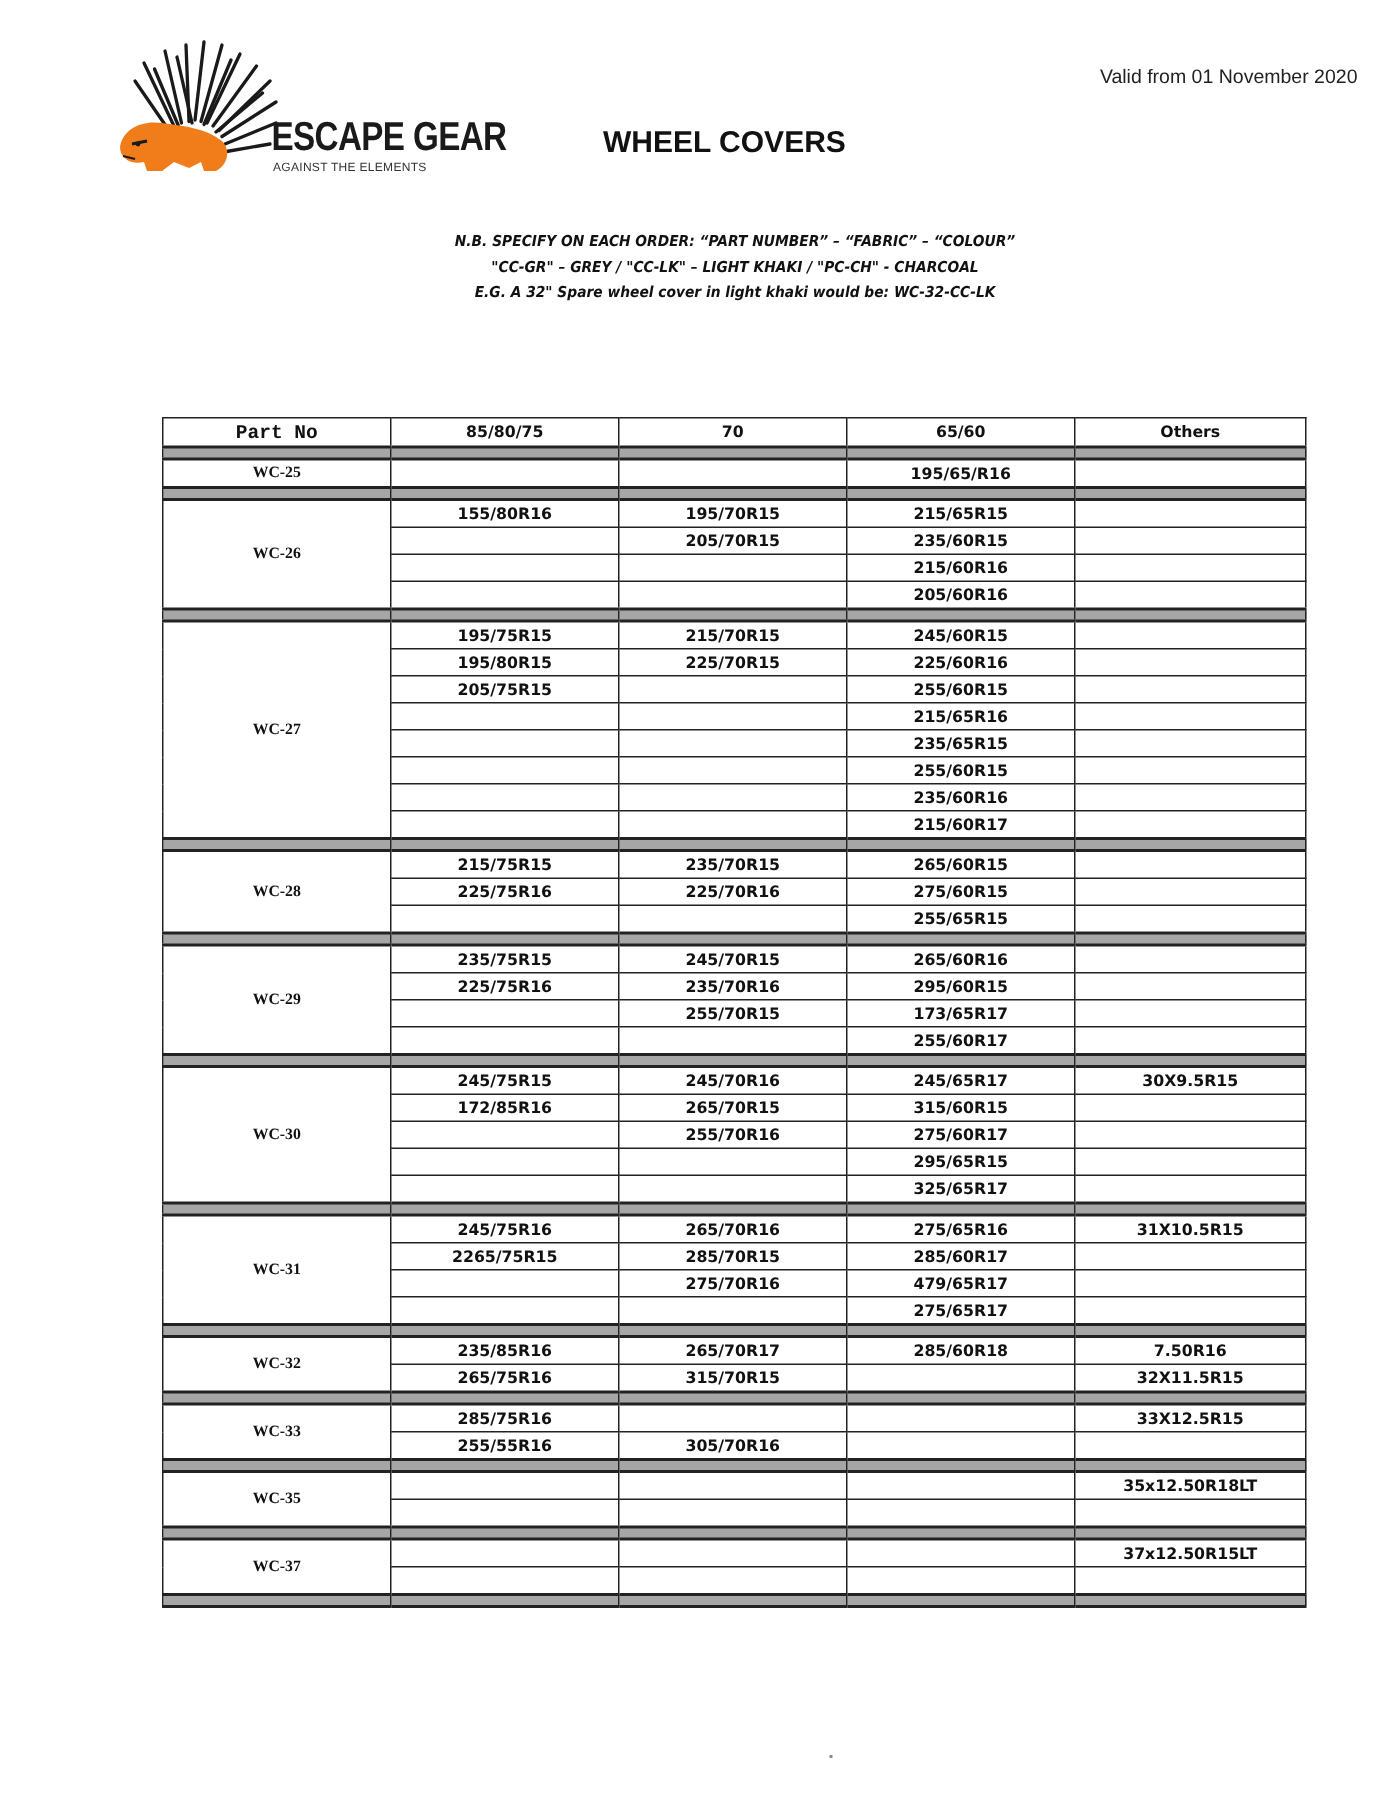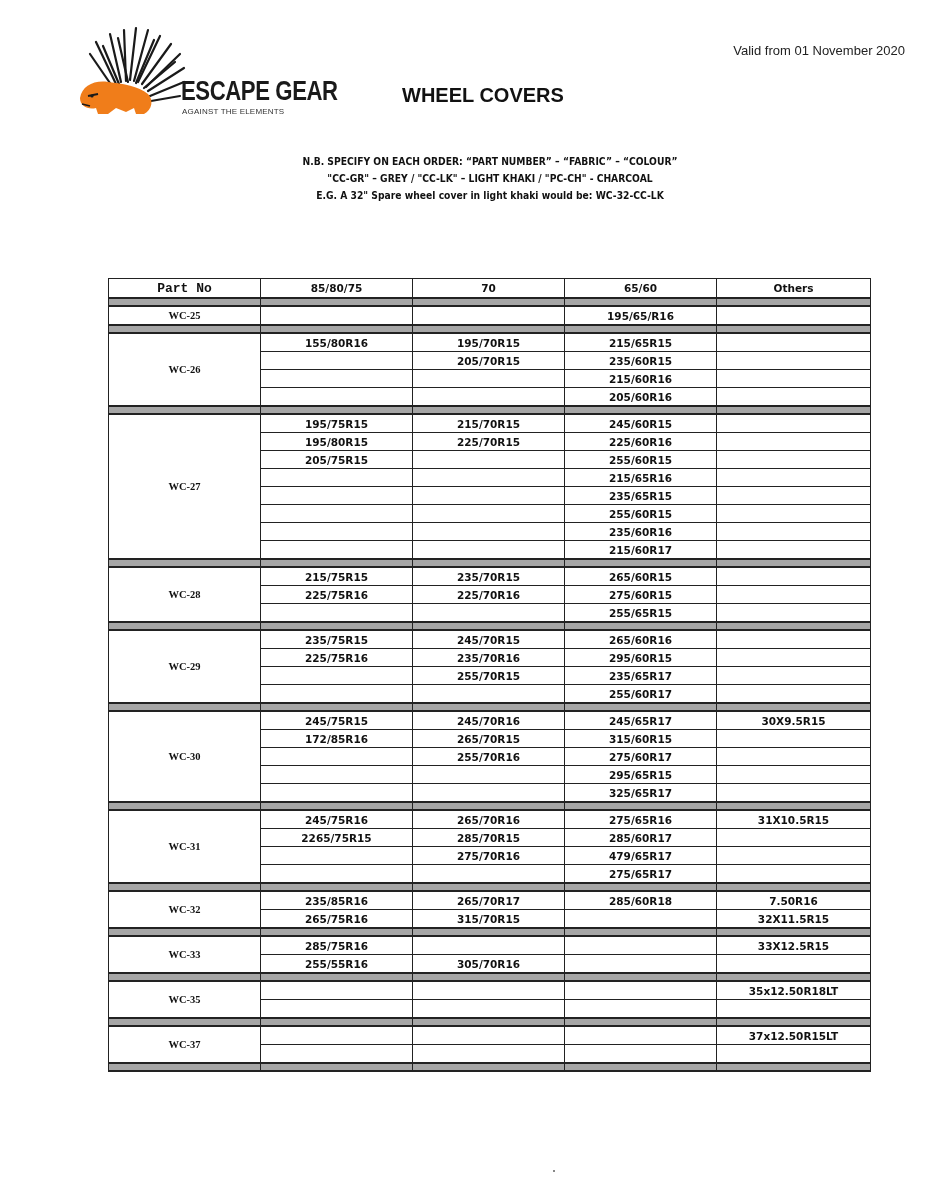--- a/index.html
+++ b/index.html
@@ -2,21 +2,21 @@
 <html><head>
 <meta charset="utf-8">
 <style>
   html, body { margin:0; padding:0; background:#ffffff; }
   body { width:927px; height:1200px; position:relative; overflow:hidden; font-family:"DejaVu Sans", sans-serif; color:#111; }
   .valid { position:absolute; top:22px; right:22px; font-family:"Liberation Sans", sans-serif; font-size:13px; color:#222;margin-top:21px; }
   .logo { position:absolute; left:76px; top:24px; width:270px; height:100px; }
   .brand { position:absolute; left:181px; top:76px; font-family:"Liberation Sans", sans-serif; font-weight:bold; font-size:27px; letter-spacing:-0.5px; color:#1a1a1a; transform:scaleX(0.82); transform-origin:left; }
   .tagline { position:absolute; left:182px; top:107px; font-family:"Liberation Sans", sans-serif; font-size:8px; color:#333; letter-spacing:0.2px; }
   .title { position:absolute; left:402px; top:84px; font-family:"Liberation Sans", sans-serif; font-weight:bold; font-size:20px; text-decoration-thickness:2px; text-underline-offset:3px; }
-  .notes { position:absolute; left:200px; width:580px; top:153px; text-align:center; font-size:10px; font-weight:bold; line-height:17px; font-family:"DejaVu Sans", sans-serif; }
+  .notes { position:absolute; left:200px; width:580px; top:153px; text-align:center; font-size:10px; font-weight:bold; line-height:17px; font-family:"DejaVu Sans", sans-serif;font-style:italic; }
   .notes div { transform:scaleX(0.92); }
   table.wc { position:absolute; left:108px; top:278px; width:762px; border-collapse:collapse; font-size:10.5px; font-weight:bold; table-layout:fixed; }
   table.wc td, table.wc th { border:1.5px solid #222; text-align:center; padding:0; height:17px; }
   table.wc th { font-weight:bold; font-size:10.5px; height:18px; }
   table.wc th.part { font-size:13px; font-family:Liberation Mono, monospace; }
   tr.sep td { background:#a6a6a6; height:6px; border-top:2px solid #222; border-bottom:2px solid #222; }
   td.part { font-size:10.5px;font-family:Liberation Serif, serif; }
   .dot { position:absolute; left:553px; top:1170px; width:2px; height:2px; background:#888; }
 </style>
 </head>
@@ -221,21 +221,21 @@
       </tr>
       <tr>
         <td>225/75R16</td>
         <td>235/70R16</td>
         <td>295/60R15</td>
         <td></td>
       </tr>
       <tr>
         <td></td>
         <td>255/70R15</td>
-        <td>235/65R17</td>
+        <td>173/65R17</td>
         <td></td>
       </tr>
       <tr>
         <td></td>
         <td></td>
         <td>255/60R17</td>
         <td></td>
       </tr>
       <tr class="sep">
         <td></td>

